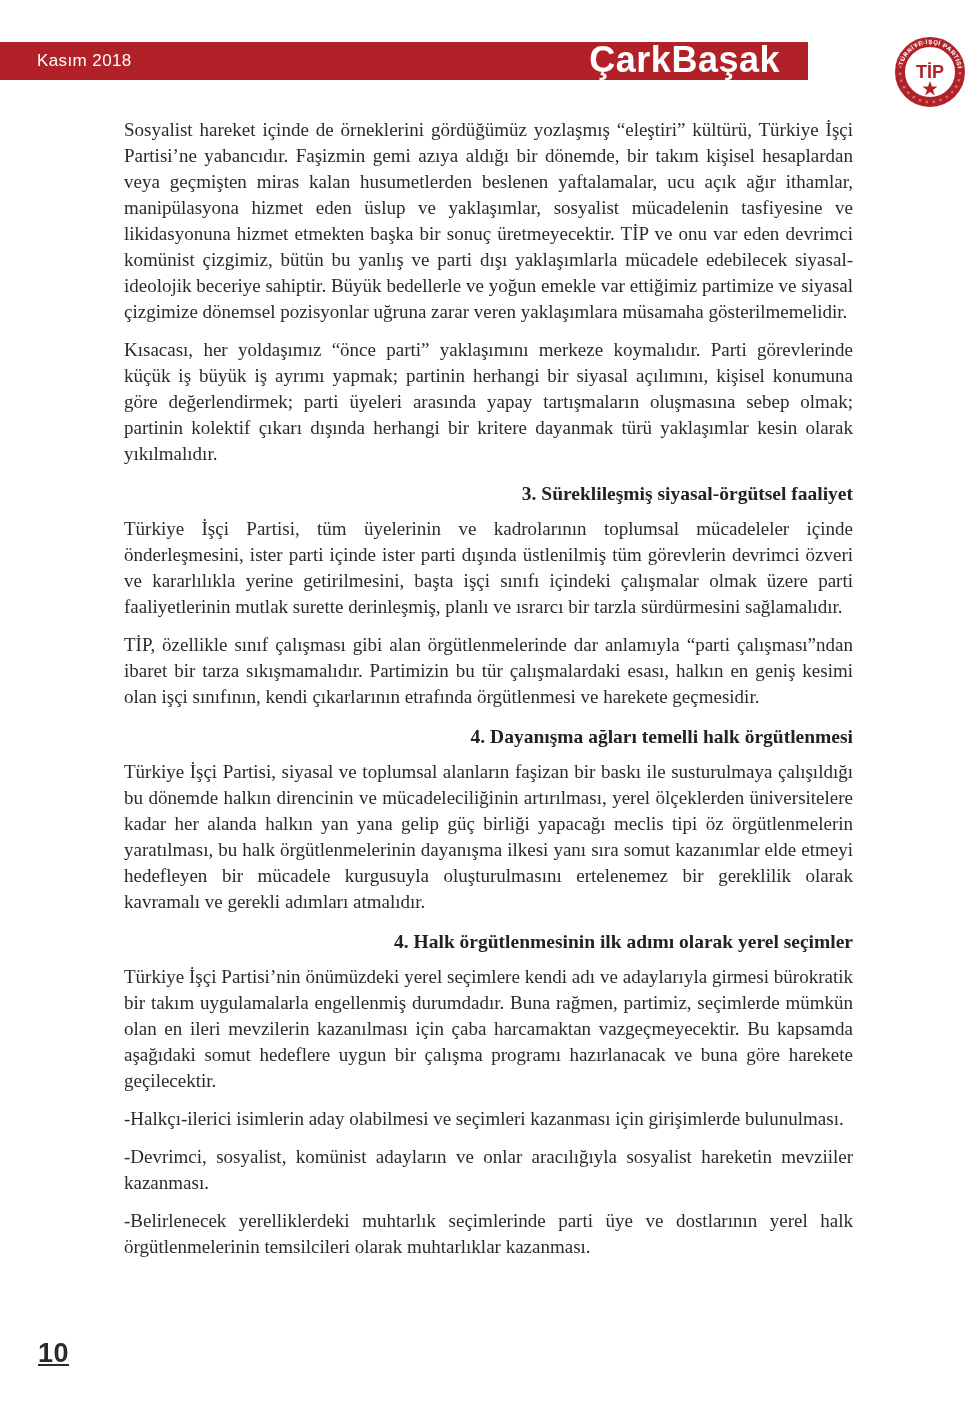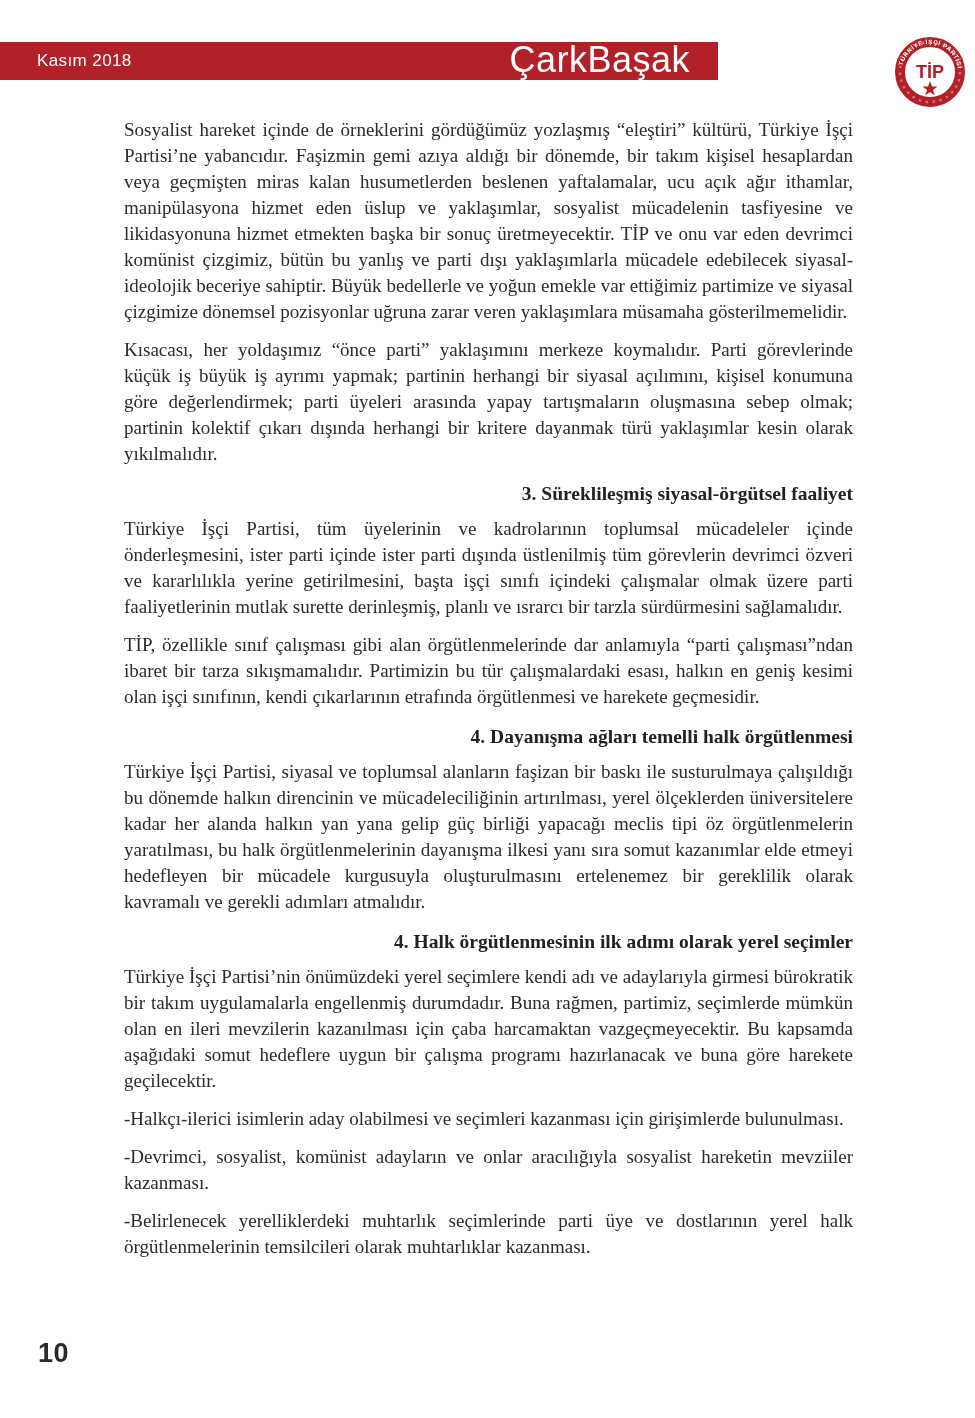--- a/index.html
+++ b/index.html
@@ -10,21 +10,21 @@
     background: #ffffff;
     overflow: hidden;
     font-family: "Liberation Serif", serif;
   }
 
   
   .topbar {
     position: absolute;
     left: 0;
     top: 42px;
-    width: 718px;
+    width: 808px;
     height: 38px;
     background: #b32128;
   }
   .issue-date {
     position: absolute;
     left: 37px;
     top: 50%;
     transform: translateY(-50%);
     font-family: "Liberation Sans", sans-serif;
     font-size: 17px;
@@ -37,22 +37,22 @@
     right: 28px;
     top: 50%;
     transform: translateY(-52%);
     font-family: "Liberation Sans", sans-serif;
     font-size: 36px;
     line-height: 1;
     color: #ffffff;
     white-space: nowrap;
     letter-spacing: 0.5px;
   }
-  .mast-bold  { font-weight: 400; margin-left: 24px; }
-  .mast-light { font-weight: 400; text-align: center; }
+  .mast-bold  { font-weight: 700; margin-left: 24px; }
+  .mast-light { font-weight: 700; text-align: center; }
 
   .logo {
     position: absolute;
     left: 890px;
     top: 32px;
     width: 80px;
     height: 80px;
   }
 
   
@@ -80,20 +80,21 @@
   
   .page-number {
     position: absolute;
     left: 38px;
     top: 1338px;
     font-family: "Liberation Sans", sans-serif;
     font-weight: 700;
     font-size: 27px;
     color: #2a2a2a;
     letter-spacing: 0.5px;
+    text-decoration: underline;
   }
 </style>
 </head>
 <body>
 
 <div class="page">
 
   <div class="topbar">
     <span class="issue-date">Kasım 2018</span>
     <span class="masthead"><span class="mast-bold">Çark</span><span class="mast-light">Başak</span></span>

